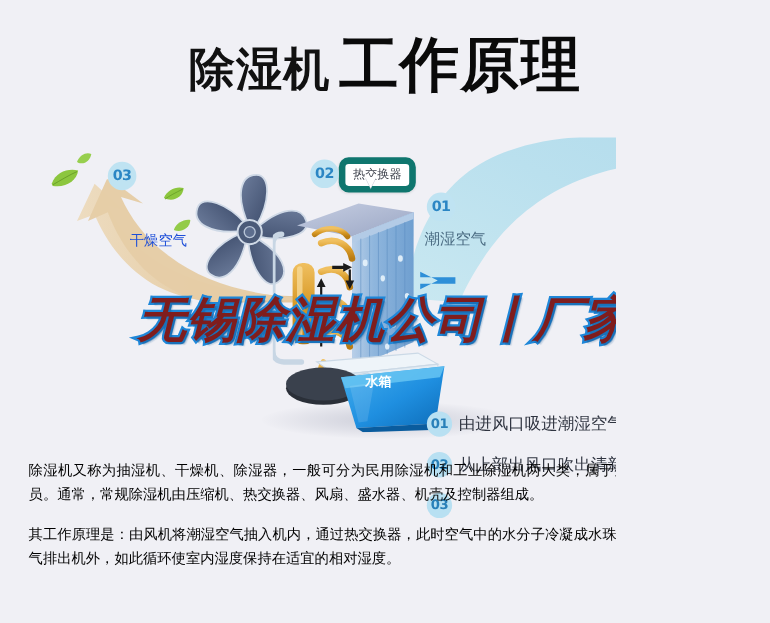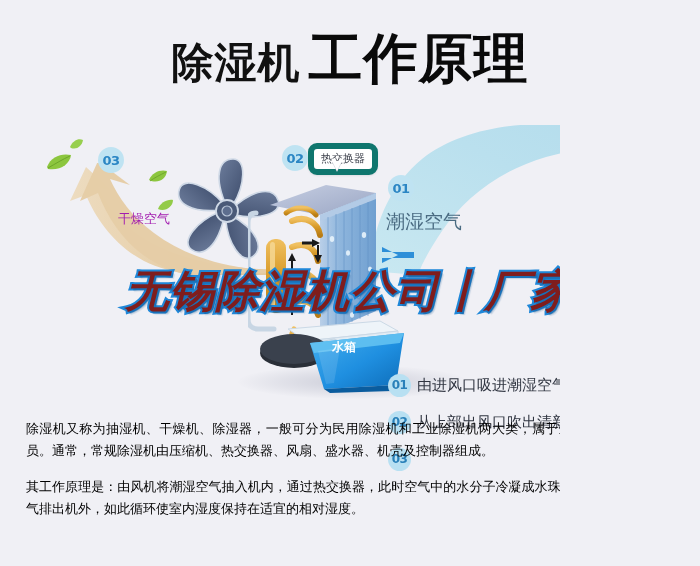--- a/index.html
+++ b/index.html
@@ -153,22 +153,22 @@
   .step-mark.m02 { left: 282px; top: 20px; }
   .step-mark.m01 { left: 388px; top: 50px; }
 
   
   .ill-label {
     position: absolute;
     font-size: 13px;
     color: #4a4f5c;
     white-space: nowrap;
   }
-  .lbl-dry   { left: 118px; top: 85px;  color: #a21caf; font-size: 13px; text-align: right; }
-  .lbl-humid { left: 386px; top: 84px;  color: #4a6b82; font-size: 19px; }
+  .lbl-dry   { left: 118px; top: 85px;  color: #1d4ed8; font-size: 13px; text-align: right; }
+  .lbl-humid { left: 386px; top: 84px;  color: #4a6b82; font-size: 14px; }
   .lbl-tank  { left: 332px; top: 214px; color: #ffffff; font-size: 12px; font-weight: bold; }
 
   
   .legend {
     position: absolute;
     left: 388px;
     top: 248px;
     width: 300px;
   }
   .legend-row {

